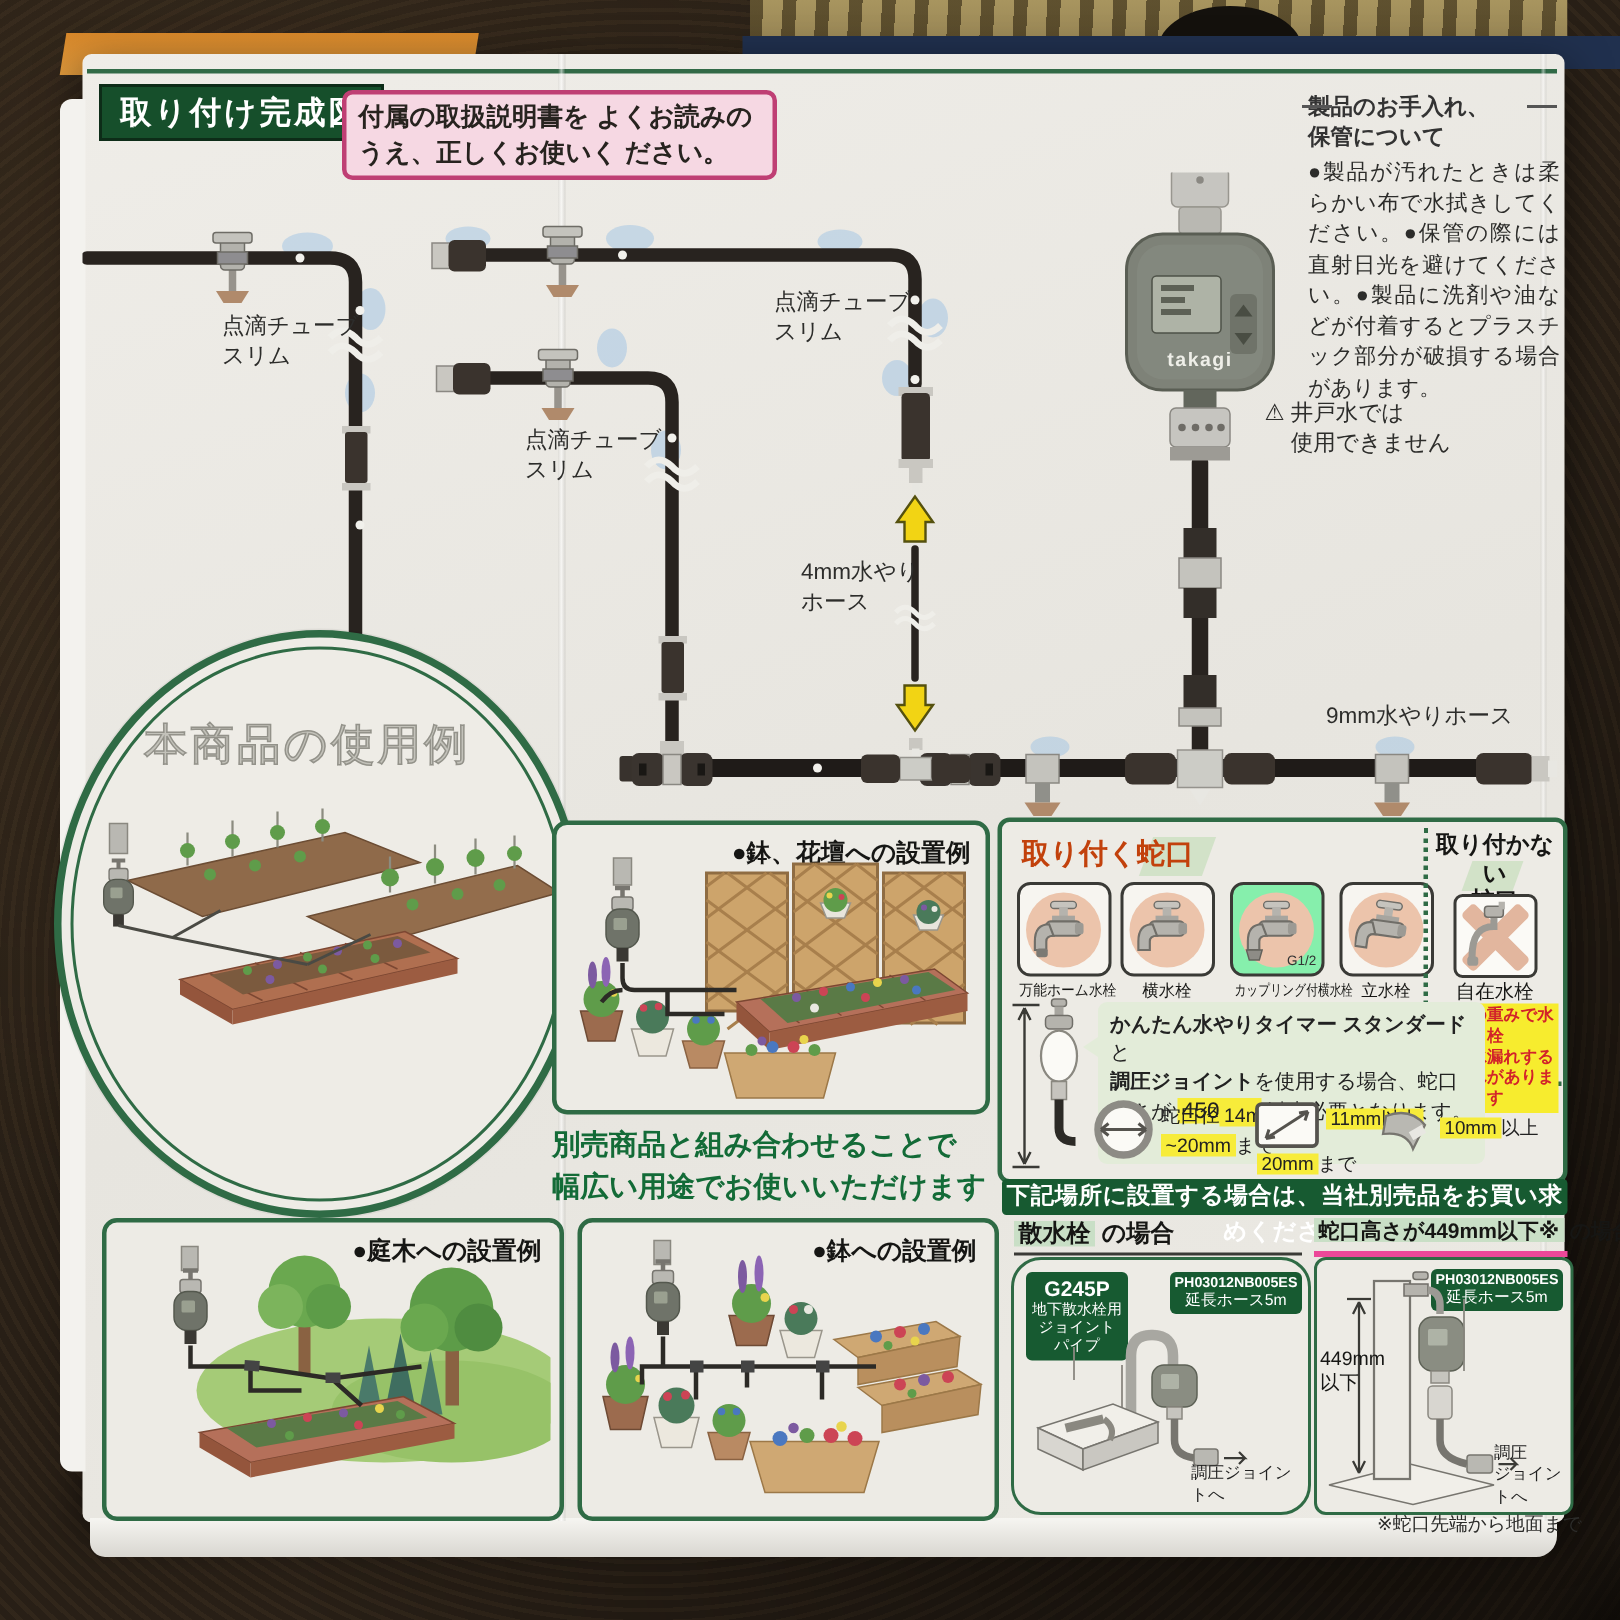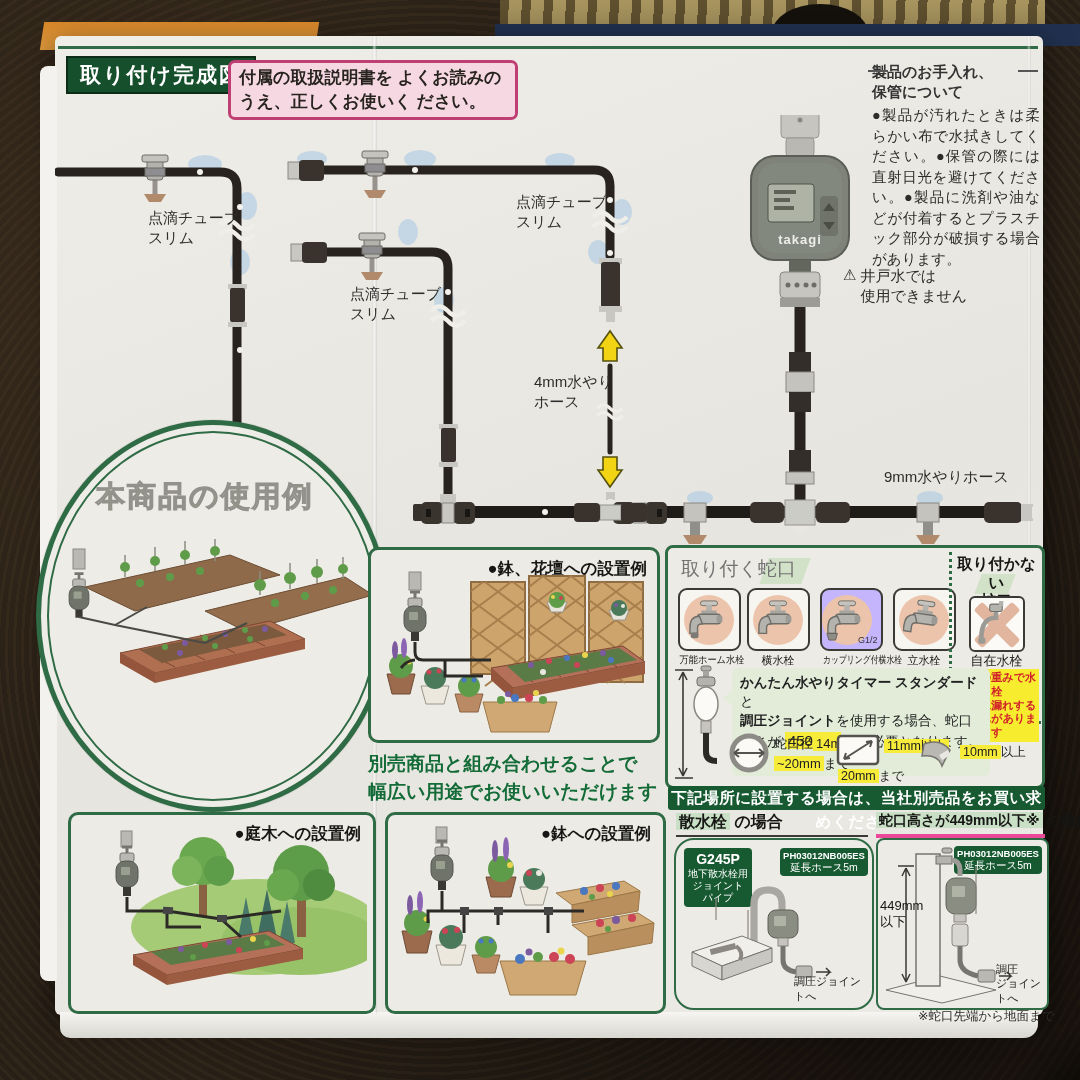--- a/index.html
+++ b/index.html
@@ -226,21 +226,21 @@
   <div class="abs" style="left:884px;top:468px;font-size:15px;color:#2d2d2b">9mm水やりホース</div>
   <div class="abs" style="left:766px;top:232px;width:68px;text-align:center;font-size:13px;font-weight:bold;letter-spacing:1px;color:#eeeee8">takagi</div>
   <div class="abs" style="left:843px;top:266px;display:flex;gap:4px;font-size:15px;color:#2d2d2b">
     <span>⚠</span>
     <span class="pre" style="line-height:1.3">井戸水では
 使用できません</span>
   </div>
 
   <div class="abs" style="left:36px;top:420px;width:344px;height:382px;border-radius:50%;border:5px solid #2f6b45;background:#eeece6;box-shadow:0 0 0 1px rgba(0,0,0,.05)">
     <div class="abs" style="left:6px;top:6px;right:6px;bottom:6px;border:2px solid #2f6b45;border-radius:50%"></div>
-    <div class="abs" style="left:55px;top:52px;font-size:29px;font-weight:bold;letter-spacing:2px;color:#c3c2ba;-webkit-text-stroke:1px #93928a">本商品の使用例</div>
+    <div class="abs" style="left:55px;top:52px;font-size:29px;font-weight:normal;letter-spacing:2px;color:#c3c2ba;-webkit-text-stroke:1px #93928a">本商品の使用例</div>
     <svg class="abs" style="left:14px;top:100px" width="318" height="196" viewBox="0 0 318 196">
       <path d="M30,62 L175,30 L225,50 L80,86 Z" fill="#8f6a4a" stroke="#6c4d34"></path>
       <path d="M150,86 L290,52 L318,70 L190,106 Z" fill="#936d4c" stroke="#6c4d34"></path>
       <g stroke="#8c8c80" stroke-width="1.5">
         <path d="M70,52 v-22"></path>
           <path d="M100,46 v-24"></path>
           <path d="M130,40 v-24"></path>
           <path d="M160,36 v-22"></path>
         <path d="M205,70 v-24"></path>
           <path d="M235,64 v-26"></path>
@@ -371,21 +371,21 @@
         <use href="#ftimer" transform="translate(44,68)"></use>
       </g>
       <path d="M44,92 V102 Q44,110 52,110 H120 M74,110 V126 H112 M44,110 Q36,110 30,118" stroke="#2c2a26" stroke-width="3" fill="none"></path>
     </svg>
   </div>
   <div class="abs pre" style="left:368px;top:750px;font-size:19px;font-weight:bold;color:#136b37;line-height:1.45">別売商品と組み合わせることで
 幅広い用途でお使いいただけます</div>
 
   <div class="abs panel" style="left:665px;top:545px;width:374px;height:238px;border-radius:8px">
     <div class="abs" style="left:96px;top:10px;width:42px;height:26px;background:#d2e2c8;transform:skewX(-20deg)"></div>
-    <div class="abs" style="left:13px;top:8px;font-size:19px;font-weight:normal;color:#737373">取り付く蛇口</div>
+    <div class="abs" style="left:13px;top:8px;font-size:19px;font-weight:bold;color:#c2410c">取り付く蛇口</div>
     <div class="abs" style="left:9px;top:40px;display:flex;gap:5px">
       <div style="width:64px;text-align:center">
         <div style="width:59px;height:59px;margin:0 auto;background:#f7f5f0;border:2.5px solid #3a3a36;border-radius:9px;display:flex;align-items:center;justify-content:center">
           <div style="width:50px;height:50px;border-radius:50%;background:#ecc4ab;display:flex;align-items:center;justify-content:center">
             <svg width="42" height="42" viewBox="0 0 44 44">
                 <use href="#faucet"></use>
                 <rect x="3" y="35" width="8" height="6" rx="2" fill="#7c7a74"></rect>
               </svg>
           </div>
         </div>
@@ -395,21 +395,21 @@
         <div style="width:59px;height:59px;margin:0 auto;background:#f7f5f0;border:2.5px solid #3a3a36;border-radius:9px;display:flex;align-items:center;justify-content:center">
           <div style="width:50px;height:50px;border-radius:50%;background:#ecc4ab;display:flex;align-items:center;justify-content:center">
             <svg width="42" height="42" viewBox="0 0 44 44">
                 <use href="#faucet"></use>
               </svg>
           </div>
         </div>
         <div style="font-size:11px;margin-top:2px;color:#161614">横水栓</div>
       </div>
       <div style="width:72px;text-align:center">
-        <div style="width:59px;height:59px;margin:0 auto;background:#c4b5fd;border:2.5px solid #3a3a36;border-radius:9px;display:flex;align-items:center;justify-content:flex-start;position:relative">
+        <div style="width:59px;height:59px;margin:0 auto;background:#86efac;border:2.5px solid #3a3a36;border-radius:9px;display:flex;align-items:center;justify-content:center;position:relative">
           <div style="width:50px;height:50px;border-radius:50%;background:#ecc4ab;display:flex;align-items:center;justify-content:center">
             <svg width="42" height="42" viewBox="0 0 44 44">
                 <use href="#faucet"></use>
                 <path d="M1,36 h11 l-2,7 h-7 z" fill="#8e8c86" stroke="#63615b"></path>
               </svg>
           </div>
           <span style="position:absolute;right:3px;bottom:4px;font-size:9px;color:#333">G1/2</span>
         </div>
         <div style="font-size:10px;margin-top:2px;color:#161614;white-space:nowrap;transform:scaleX(.78);transform-origin:center">カップリング付横水栓</div>
       </div>

